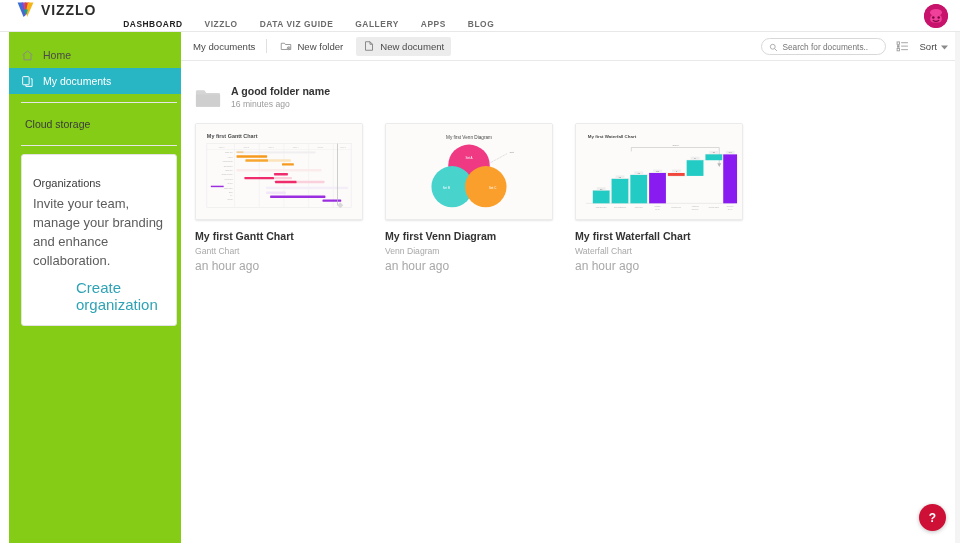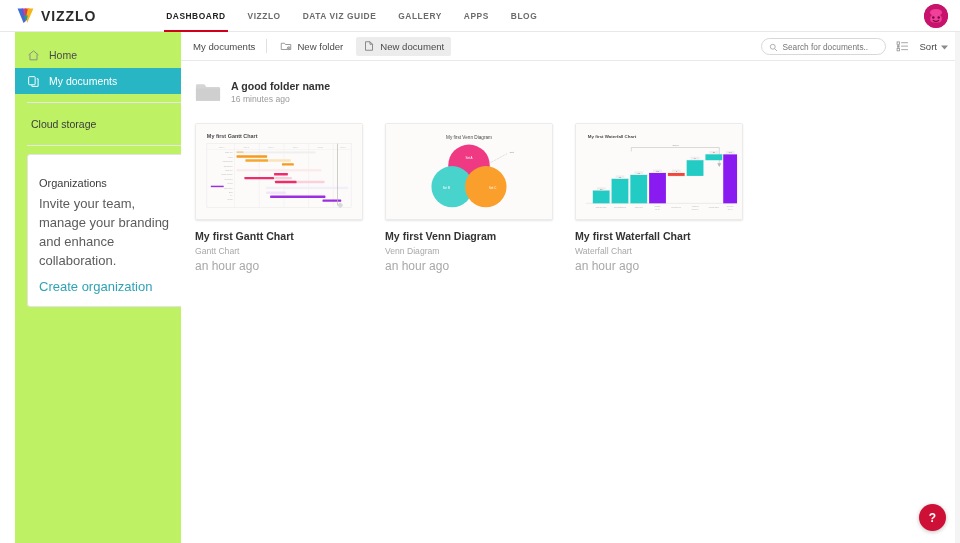--- a/index.html
+++ b/index.html
@@ -9,21 +9,21 @@
     background: #ffffff;
     overflow: hidden;
   }
   body { position: relative; }
 
   
   .topnav {
     position: absolute; top: 0; left: 0; width: 960px; height: 32px;
     background: #ffffff;
     border-bottom: 1px solid #e8e8e8;
-    display: flex; align-items: center; gap: 43px;
+    display: flex; align-items: flex-start;
   }
   .logo-wrap {
     display: flex; align-items: center; gap: 6px;
     margin-left: 16px; margin-right: 16px;
   }
   .logo-mark { width: 19px; height: 19px; display: block; }
   .logo-text {
     font-size: 14px; font-weight: bold; letter-spacing: 0.9px;
     color: #2b2b2b;
   }
@@ -43,22 +43,22 @@
   .avatar {
     position: absolute; right: 12px; top: 4px;
     width: 24px; height: 24px; border-radius: 50%;
     background: #c7136b;
     overflow: hidden; cursor: pointer;
   }
   .avatar svg { display: block; }
 
   
   .sidebar {
-    position: absolute; top: 32px; left: 15px; width: 181px; height: 511px;
-    background: #bef264; border-right: 1px solid #e3e3e3;
+    position: absolute; top: 32px; left: 9px; width: 181px; height: 511px;
+    background: #84cc16; border-right: 1px solid #e3e3e3;
     padding-top: 10px;
   }
   .side-item {
     display: flex; align-items: center; gap: 9px;
     height: 26px; padding: 0 12px; margin: 0 0px;
     font-size: 10.5px; color: #4a4a4a; cursor: pointer;
   }
   .side-item .ico { width: 13px; height: 13px; flex: none; display: block; }
   .side-item.active { background: #29b6c4; color: #ffffff; }
   .side-item.plain { padding-left: 16px; font-size: 10.5px; color: #3b3b3b; }
@@ -67,22 +67,23 @@
   }
   .org-card {
     margin: 8px 12px 0 12px;
     border: 1px solid #e3e3e3; border-radius: 3px;
     padding: 22px 11px 12px 11px;
     background: #ffffff;
   }
   .org-title { font-size: 11px; color: #3b3b3b; margin-bottom: 6px; }
   .org-desc { font-size: 13px; color: #5c5c5c; line-height: 1.45; }
   .org-link {
-    font-size: 13px; color: #2fa3b5; margin-top: 9px; display: block;
+    font-size: 15px; color: #2fa3b5; margin-top: 9px; display: block;
     cursor: pointer;
+    margin-left: 43px;
   }
 
   
   .main {
     position: absolute; top: 32px; left: 181px;
     width: 779px; height: 511px; background: #ffffff;
   }
   .toolbar {
     height: 29px; display: flex; align-items: center;
     border-bottom: 1px solid #e9e9e9; padding: 0 12px 0 12px;
@@ -113,21 +114,21 @@
   .view-ico { width: 13px; height: 13px; cursor: pointer; display: block; }
   .sort-btn {
     display: flex; align-items: center; gap: 4px;
     font-size: 9.6px; color: #4a4a4a; cursor: pointer;
   }
 
   .content { padding: 14px 0 0 14px; }
 
   
   .folder-row {
-    display: flex; align-items: center; gap: 10px;
+    display: flex; align-items: flex-end; gap: 10px;
     height: 34px; cursor: pointer; width: 300px;
   }
   .folder-ico { width: 26px; height: 21px; display: block; flex: none; }
   .folder-name { font-size: 10.6px; font-weight: bold; color: #333333; }
   .folder-meta { font-size: 8.6px; color: #9b9b9b; margin-top: 2px; }
 
   
   .cards { display: flex; gap: 22px; margin-top: 14px; }
   .card { width: 168px; cursor: pointer; }
   .thumb {

